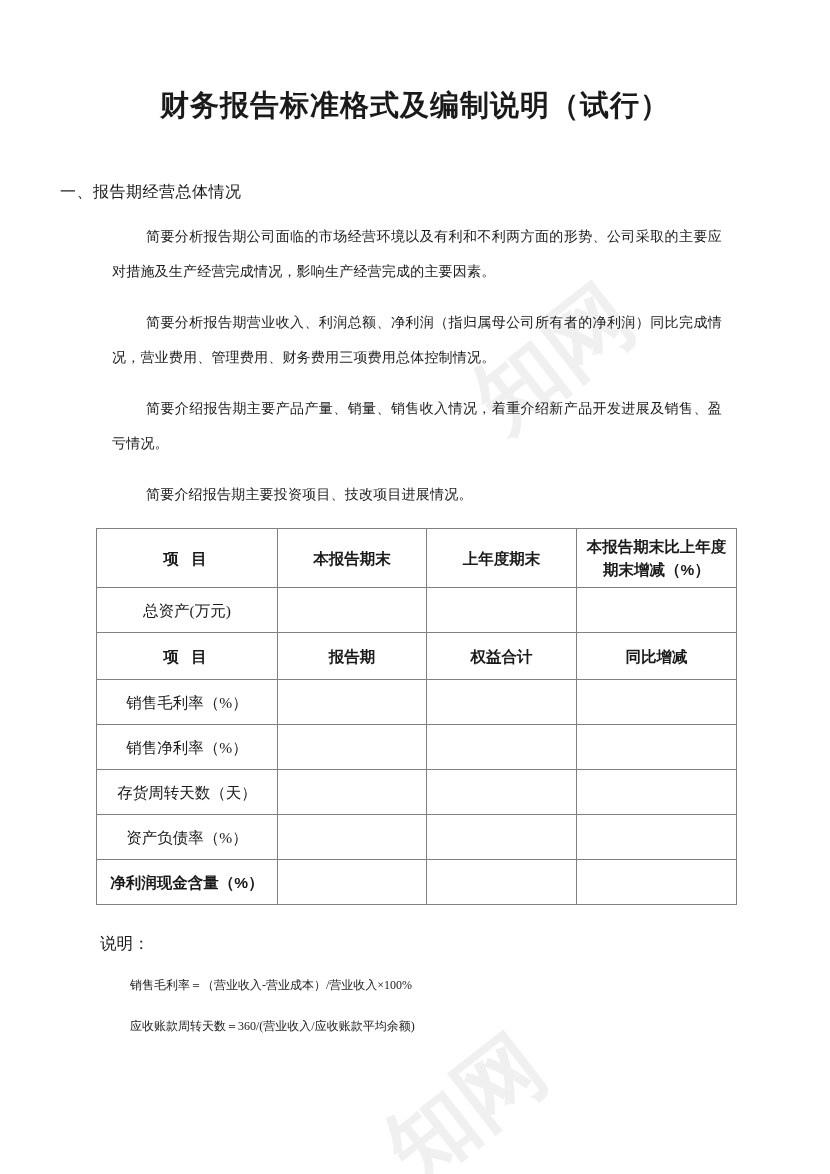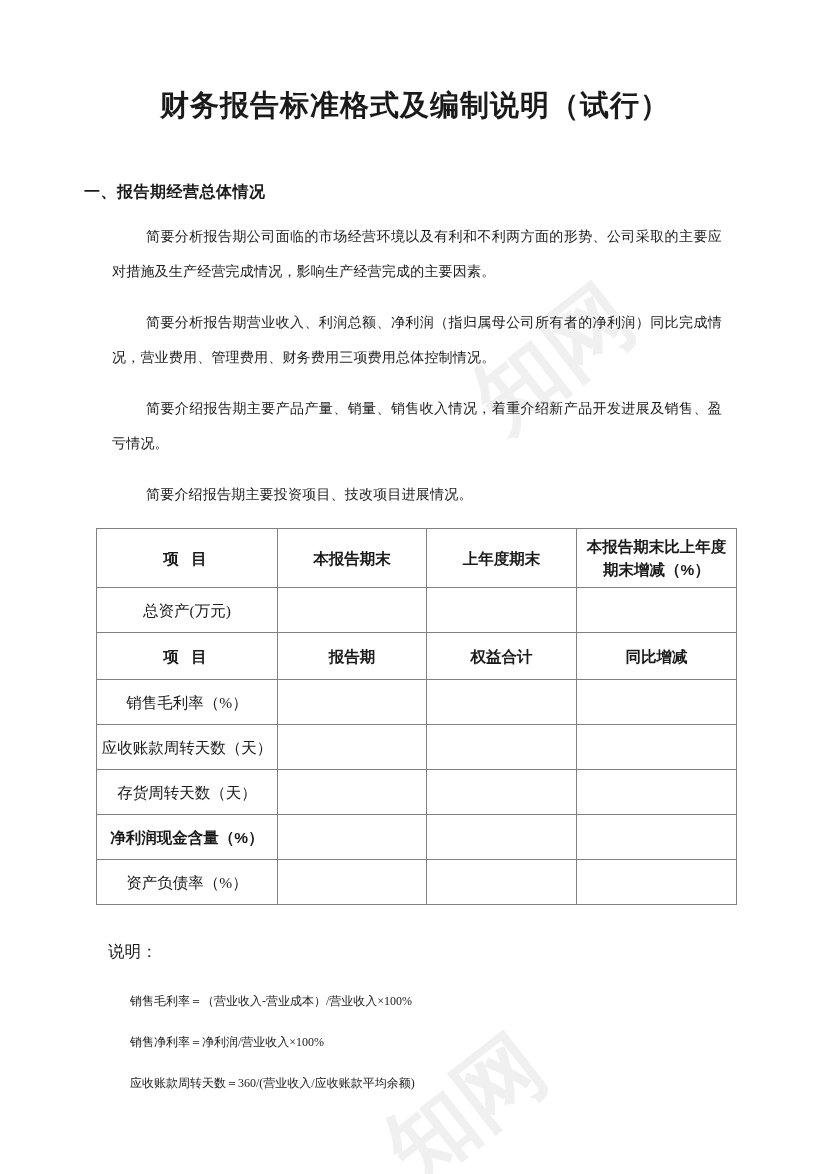--- a/index.html
+++ b/index.html
@@ -41,24 +41,24 @@
     font-family: "Liberation Sans", "DejaVu Sans", sans-serif;
     font-weight: bold;
     font-size: 29px;
     letter-spacing: 1px;
     margin: 0;
     padding-top: 86px;
   }
 
   .section-head {
     font-family: "Liberation Sans", "DejaVu Sans", sans-serif;
-    font-weight: bold;
+    font-weight: normal;
     font-size: 16px;
     margin: 0;
-    padding-left: 84px;
+    padding-left: 60px;
     letter-spacing: .5px;
   }
   .section-head.s1 { padding-top: 56px; }
   .section-head.s2 { padding-top: 8px; padding-bottom: 6px; }
 
   .para {
     font-size: 14px;
     line-height: 35px;
     margin: 16px;
     padding: 0 92px 0 96px;
@@ -105,21 +105,21 @@
     font-size: 15.5px;
   }
 
   
   .notes {
     padding: 18px 0 0 96px;
   }
   .notes-label {
     font-size: 16.5px;
     line-height: 34px;
-    margin: 12px;
+    margin: 4px;
   }
   .note-line {
     font-size: 12px;
     line-height: 41px;
     margin: 0;
     padding-left: 34px;
     white-space: nowrap;
   }
 </style>
 </head>
@@ -170,48 +170,47 @@
           <td class="hdr">权益合计</td>
           <td class="hdr">同比增减</td>
         </tr>
         <tr class="r-data">
           <td>销售毛利率（%）</td>
           <td></td>
           <td></td>
           <td></td>
         </tr>
         <tr class="r-data">
-          <td>应收账款周转天数（天）</td>
+          <td>销售净利率（%）</td>
           <td></td>
           <td></td>
           <td></td>
         </tr>
         <tr class="r-data">
           <td>存货周转天数（天）</td>
           <td></td>
           <td></td>
           <td></td>
         </tr>
         <tr class="r-data">
+          <td>资产负债率（%）</td>
+          <td></td>
+          <td></td>
+          <td></td>
+        </tr>
+        <tr class="r-data">
           <td class="bold-item">净利润现金含量（%）</td>
-          <td></td>
-          <td></td>
-          <td></td>
-        </tr>
-        <tr class="r-data">
-          <td>资产负债率（%）</td>
           <td></td>
           <td></td>
           <td></td>
         </tr>
       </tbody>
     </table>
   </div>
 
   <div class="notes">
     <p class="notes-label">说明：</p>
     <p class="note-line">销售毛利率＝（营业收入-营业成本）/营业收入×100%</p>
-    <p class="note-line">销售净利率＝净利润/营业收入×100%</p>
     <p class="note-line">应收账款周转天数＝360/(营业收入/应收账款平均余额)</p>
 
   </div>
 
 </div>
 
 </body></html>

